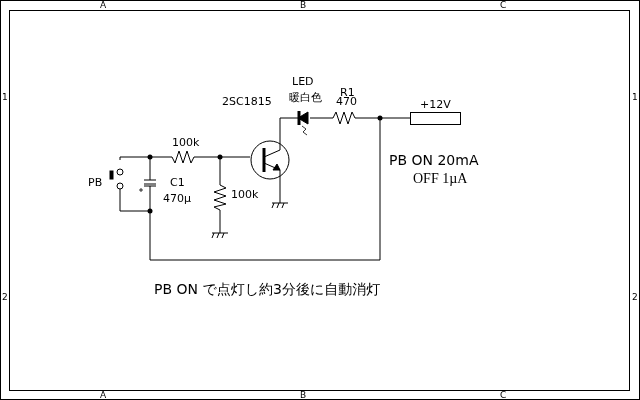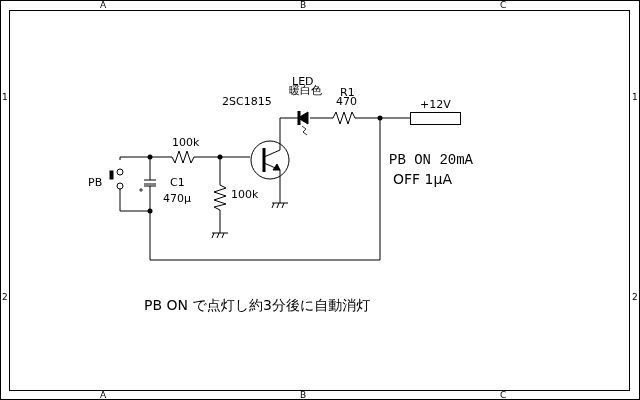--- a/index.html
+++ b/index.html
@@ -107,20 +107,20 @@
 <div class="grid" style="left:2px;top:292px;">2</div>
 <div class="grid" style="left:632px;top:292px;">2</div>
 
 <div class="lbl" style="left:88px;top:177px;">PB</div>
 <div class="lbl" style="left:170px;top:177px;text-align:center;">C1</div>
 <div class="lbl" style="left:163px;top:193px;">470µ</div>
 <div class="lbl" style="left:172px;top:137px;">100k</div>
 <div class="lbl" style="left:231px;top:189px;">100k</div>
 <div class="lbl" style="left:222px;top:96px;text-align:right;">2SC1815</div>
 <div class="lbl" style="left:292px;top:76px;">LED</div>
-<div class="lbl" style="left:289px;top:85px;">暖白色</div>
+<div class="lbl" style="left:289px;top:92px;">暖白色</div>
 <div class="lbl" style="left:340px;top:79px;margin-top:8px;">R1</div>
 <div class="lbl" style="left:336px;top:96px;text-align:center;">470</div>
 <div class="lbl" style="left:420px;top:99px;text-align:right;">+12V</div>
 
-<div class="note" style="left:389px;top:152px;font-family:Liberation Mono, monospace;">PB ON   20mA</div>
-<div class="note" style="left:393px;top:171px;">OFF  1µA</div>
-<div class="note" style="left:144px;top:281px;margin-top:16px;">PB ON で点灯し約3分後に自動消灯</div>
+<div class="note" style="left:389px;top:152px;">PB ON   20mA</div>
+<div class="note" style="left:413px;top:171px;font-family:Liberation Serif, serif;">OFF  1µA</div>
+<div class="note" style="left:154px;top:281px;">PB ON で点灯し約3分後に自動消灯</div>
 
 </body></html>

